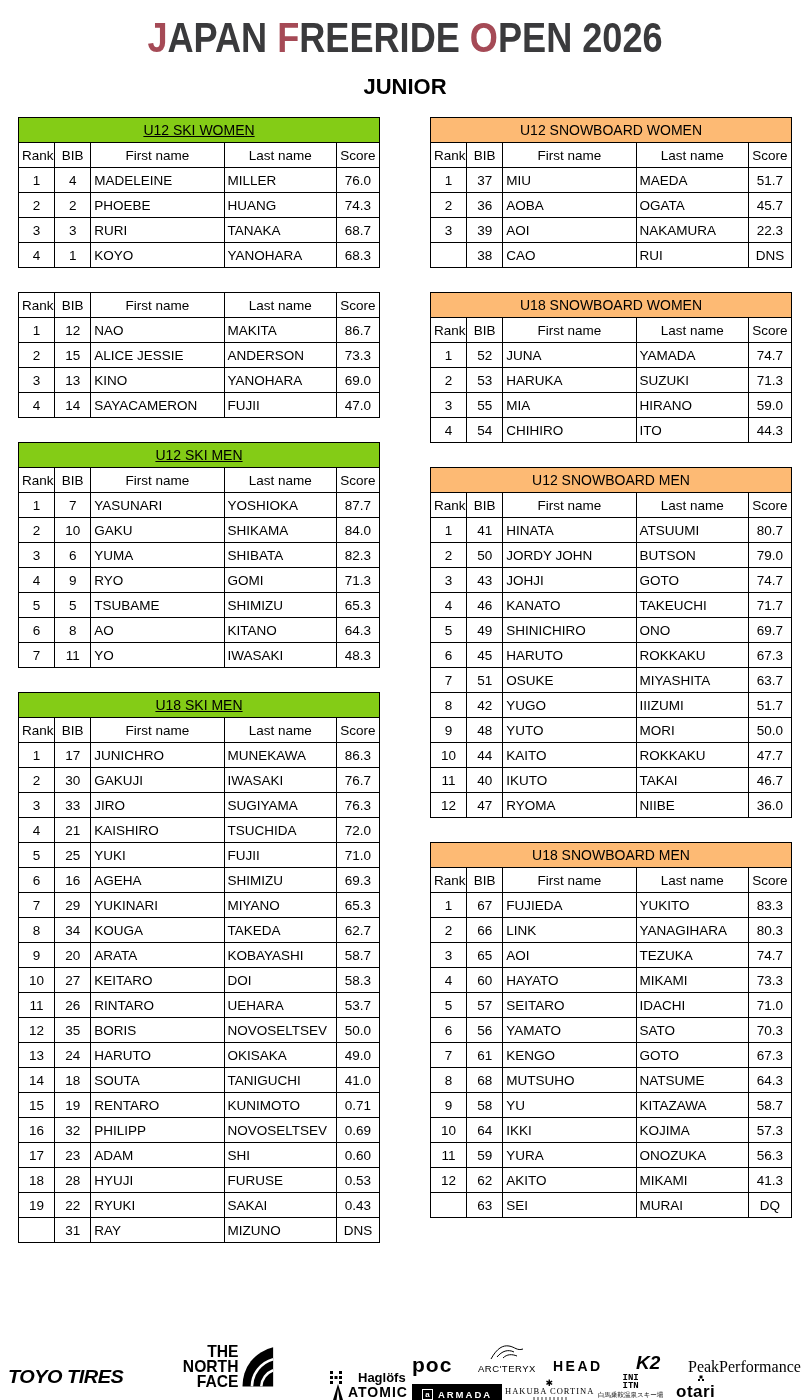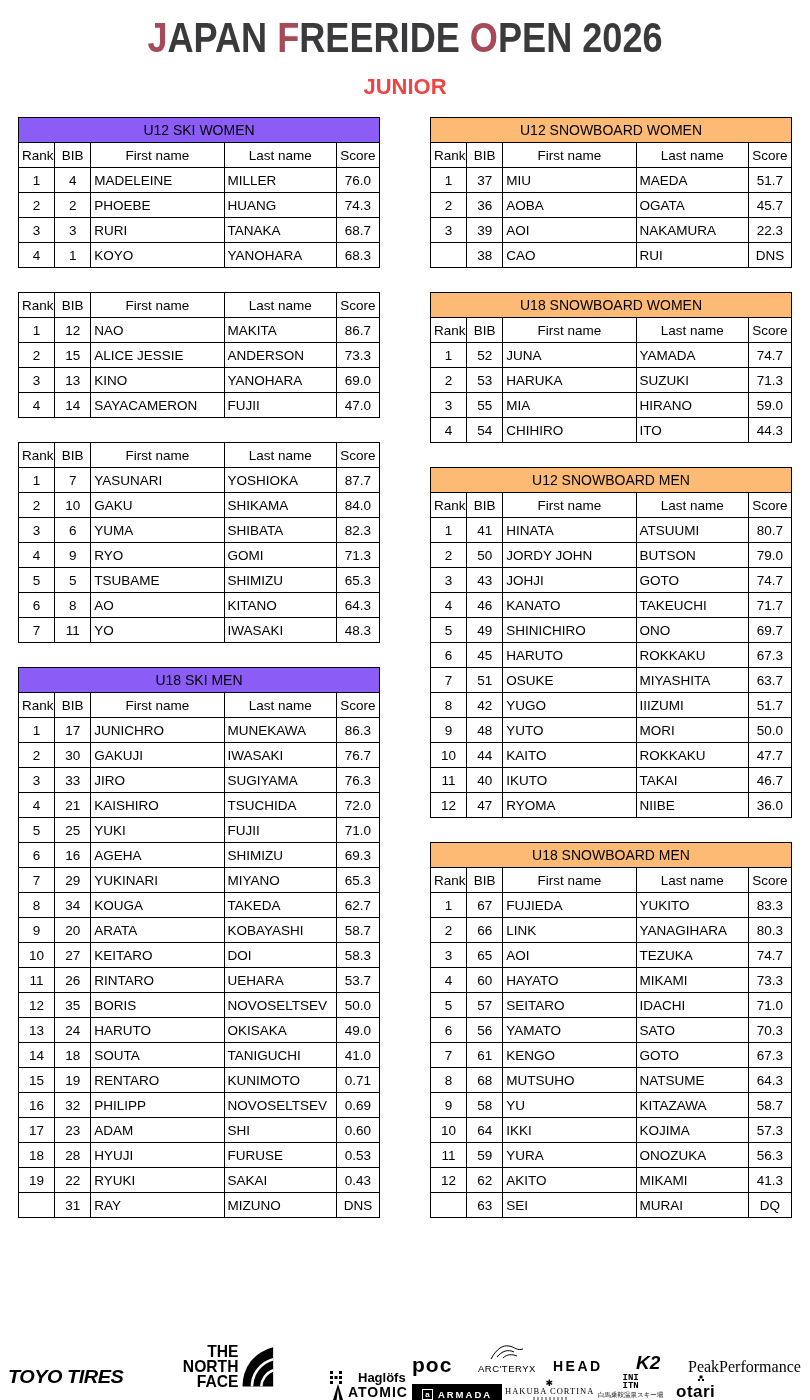--- a/index.html
+++ b/index.html
@@ -5,32 +5,32 @@
   * { margin:0; padding:0; box-sizing:border-box; }
   html,body { width:810px; height:1400px; background:#ffffff; overflow:hidden;
     font-family:"Liberation Sans", sans-serif; color:#000; }
   .page { position:relative; width:810px; height:1400px; }
 
   
   .title { margin-top:14px; text-align:center; font-size:42px; font-weight:800;
     letter-spacing:0px; color:#3a3a3c; transform:scaleX(0.86); transform-origin:center;
     white-space:nowrap; }
   .title .accent { color:#a54a56; }
-  .subtitle { margin-top:12px; text-align:center; font-size:22px; font-weight:bold; color:#ef4444; }
+  .subtitle { margin-top:12px; text-align:center; font-size:22px; font-weight:bold; color:#000000; }
 
   
   .columns { display:flex; gap:50px; padding:0 18px; margin-top:17px; align-items:flex-start; }
   .col { flex:1 1 0; display:flex; flex-direction:column; gap:24px; }
 
   table.results-table { width:100%; border-collapse:collapse; table-layout:fixed;
     border:1.5px solid #000; font-size:13.5px; }
   table.results-table th, table.results-table td { border:1px solid #000; height:25px;
     padding:0 3px; overflow:hidden; white-space:nowrap; font-weight:normal; }
   .table-title { text-align:center; font-size:14px; font-weight:normal; }
-  table.blue  .table-title { background:#8b5cf6; }
+  table.blue  .table-title { background:#84cc16;text-decoration:underline; }
   table.cream .table-title { background:#fdba74; }
   .header-row th { text-align:center; background:#fff; }
   td.c0, td.c1, td.c4 { text-align:center; }
   td.c2, td.c3 { text-align:left; padding-left:4px; }
 
   
   .footer { position:absolute; left:0; bottom:0; width:810px; height:78px; }
   .footer .sp { position:absolute; white-space:nowrap; }
   .toyo { left:8px; top:30px; font-size:19px; font-weight:900; font-style:italic;
     letter-spacing:-0.5px; transform:scaleX(1.05); transform-origin:left; }
@@ -179,20 +179,23 @@
 
     <table class="results-table blue">
       <colgroup>
         <col style="width:36px">
             <col style="width:36px">
             <col style="width:133px">
         <col style="width:112px">
             <col style="width:43px">
       </colgroup>
       <thead>
+        <tr>
+          <th class="table-title" colspan="5">U12 SKI MEN</th>
+        </tr>
         <tr class="header-row">
               <th>Rank</th>
               <th>BIB</th>
               <th>First name</th>
               <th>Last name</th>
               <th>Score</th>
             </tr>
       </thead>
       <tbody>
             <tr>

